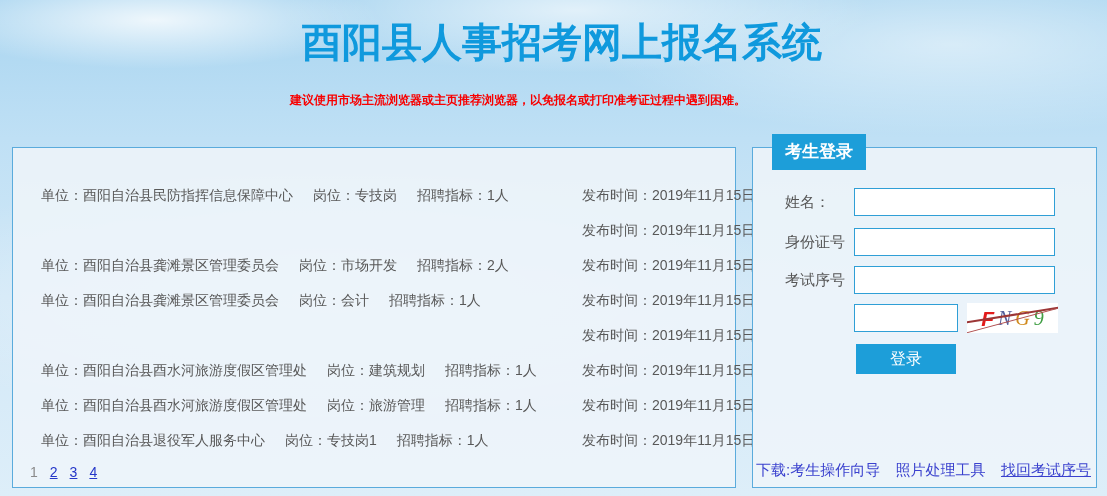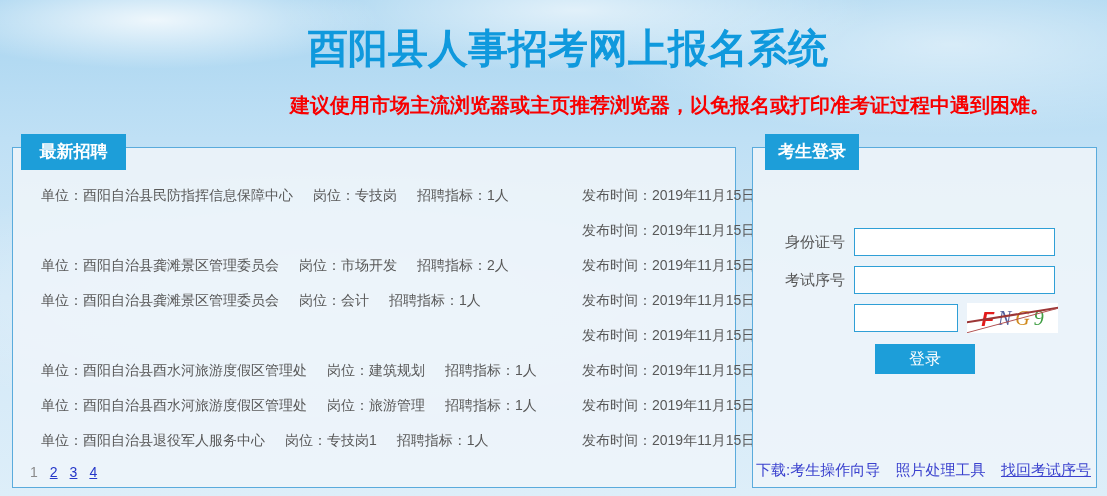--- a/index.html
+++ b/index.html
@@ -7,39 +7,39 @@
     position:relative;width:1107px;height:496px;overflow:hidden;
     font-family:"Liberation Sans","DejaVu Sans",sans-serif;
     background:
       radial-gradient(ellipse 320px 70px at 14% 4%, rgba(255,255,255,.8), rgba(255,255,255,0) 70%),
       radial-gradient(ellipse 420px 90px at 52% 2%, rgba(255,255,255,.65), rgba(255,255,255,0) 70%),
       radial-gradient(ellipse 520px 130px at 86% 9%, rgba(255,255,255,.5), rgba(255,255,255,0) 70%),
       radial-gradient(ellipse 650px 170px at 30% 60%, rgba(255,255,255,.4), rgba(255,255,255,0) 75%),
       linear-gradient(180deg,#a9d5f0 0%,#bfe0f5 28%,#d2e8f7 60%,#ddeef9 100%);
   }
   .title{
-    position:absolute;left:293px;top:6px;margin:15px;
+    position:absolute;left:293px;top:6px;margin:9px;
     font-size:40px;font-weight:bold;color:#0f99dd;white-space:nowrap;letter-spacing:0;
   }
   .notice{
     position:absolute;left:290px;top:92px;
-    font-size:20px;font-weight:bold;color:#f80000;white-space:nowrap;
+    font-size:12px;font-weight:bold;color:#f80000;white-space:nowrap;
   }
   .panel{
     position:absolute;top:147px;height:341px;box-sizing:border-box;
     background:rgba(237,244,250,.9);border:1px solid #5aabdc;
   }
   .panel-jobs{left:12px;width:724px}
   .panel-login{left:752px;width:345px}
   .tab{
     position:absolute;top:-14px;height:36px;line-height:36px;
     background:#1d9ed9;color:#fff;font-size:17px;font-weight:bold;text-align:center;
   }
   .panel-jobs .tab{left:8px;width:105px}
-  .panel-login .tab{left:12px;width:94px}
+  .panel-login .tab{left:19px;width:94px}
 
   .job-list{padding-top:30px}
   .job-row{
     position:relative;display:block;height:35px;line-height:35px;padding-left:28px;
     font-size:14px;color:#585858;text-decoration:none;cursor:pointer;white-space:nowrap;
   }
   .job-row .seg{margin-right:20px}
   .job-row.hl .job-text{color:#45b5e8;text-decoration:underline}
   .job-date{position:absolute;left:569px;top:0;color:#585858}
 
@@ -63,39 +63,38 @@
   .cap-char{
     font-family:"Liberation Serif","DejaVu Serif",serif;
     font-size:20px;font-style:italic;line-height:1;position:relative;z-index:1;
   }
   .cap-char.c0{font-family:"Liberation Sans","DejaVu Sans",sans-serif;font-weight:bold;font-size:21px}
   .strike{position:absolute;height:2px;left:-4px;right:-4px;background:#9c3636;z-index:2}
   .s1{top:11px;transform:rotate(-9deg)}
   .s2{top:17px;transform:rotate(-15deg);background:#b05050;height:1px}
   .login-btn{
     position:absolute;left:103px;top:196px;width:100px;height:30px;
-    background:#1d9ed9;color:#fff;border:none;font-size:16px;cursor:pointer;font-family:inherit;margin-left:19px;
+    background:#1d9ed9;color:#fff;border:none;font-size:16px;cursor:pointer;font-family:inherit;
   }
   .panel-links{
     position:absolute;left:3px;right:5px;bottom:7px;
     display:flex;justify-content:space-between;font-size:15px;white-space:nowrap;margin-top:38px;
   }
   .panel-links a{color:#3a41ce;text-decoration:none;cursor:pointer}
   .panel-links a.u{text-decoration:underline}
 </style>
 </head>
 <body>
 
 <div class="stage">
 
   <h1 class="title">酉阳县人事招考网上报名系统</h1>
   <div class="notice">建议使用市场主流浏览器或主页推荐浏览器，以免报名或打印准考证过程中遇到困难。</div>
 
   <section class="panel panel-jobs">
-    <div class="tab">最新招聘</div>
 
     <div class="job-list">
 
       <a class="job-row">
         <span class="job-text"><span class="seg"><span>单位：</span><span>酉阳自治县民防指挥信息保障中心</span></span><span class="seg"><span>岗位：</span><span>专技岗</span></span><span class="seg"><span>招聘指标：</span><span>1人</span></span></span>
         <span class="job-date"><span>发布时间：</span><span>2019年11月15日</span></span>
       </a>
 
       <a class="job-row">
         <span class="job-date"><span>发布时间：</span><span>2019年11月15日</span></span>
@@ -135,20 +134,24 @@
         <a class="pg-link">2</a>
         <a class="pg-link">3</a>
         <a class="pg-link">4</a>
       </div>
     </div>
   </section>
 
   <section class="panel panel-login">
     <div class="tab">考生登录</div>
 
+    <div class="form-row row-name">
+      <label class="f-label">姓名：</label>
+      <input class="txt" type="text" style="">
+    </div>
 
     <div class="form-row row-id">
       <label class="f-label">身份证号</label>
       <input class="txt" type="text" style="">
     </div>
 
     <div class="form-row row-exam">
       <label class="f-label">考试序号</label>
       <input class="txt" type="text" style="">
     </div>

